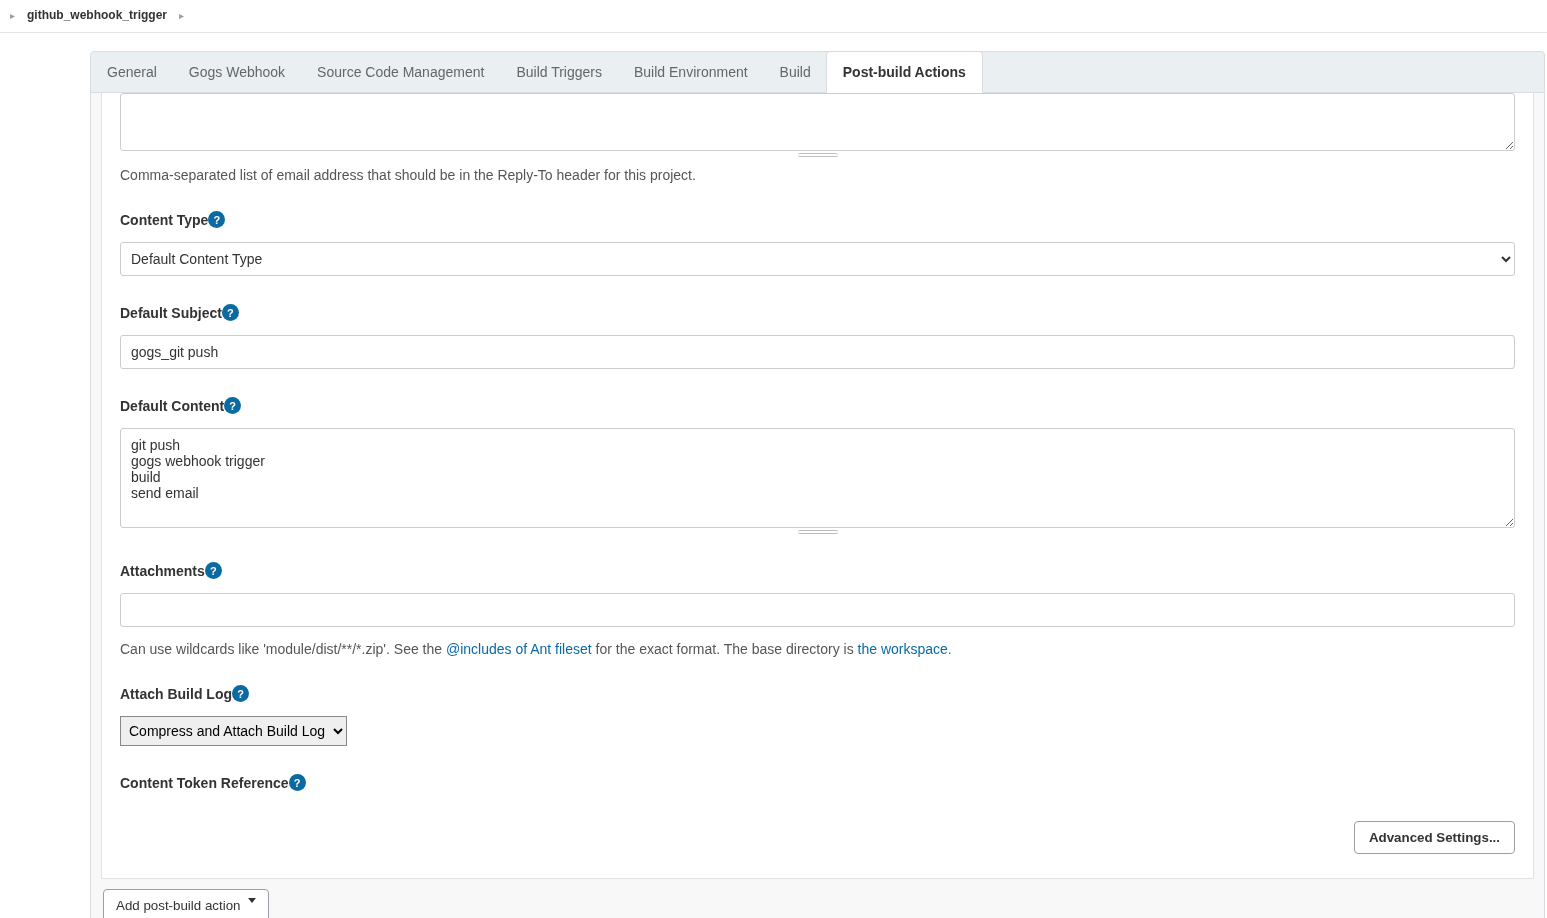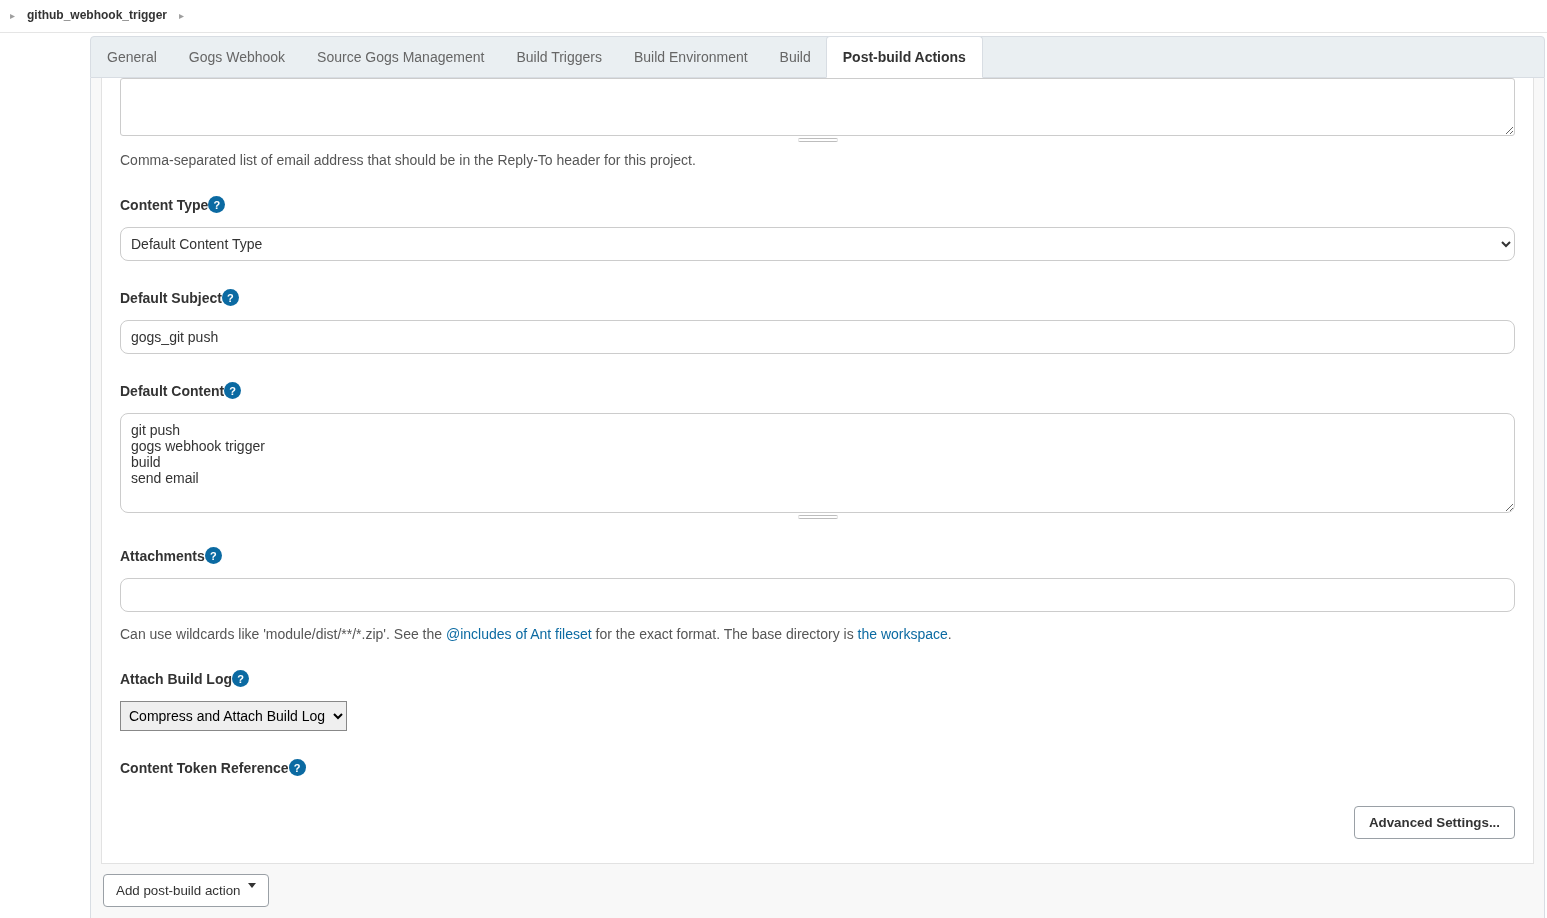--- a/index.html
+++ b/index.html
@@ -25,21 +25,21 @@
 
   .shell { margin-left: 90px; margin-right: 2px; }
 
   
   .tab-strip {
     display: flex;
     align-items: stretch;
     background: #eaeff2;
     border: 1px solid #d8dde3;
     border-radius: 4px 4px 0 0;
-    margin-top: 3px;
+    margin-top: 18px;
   }
   .tab {
     padding: 12px 16px;
     color: #666;
     font-size: 14px;
     cursor: pointer;
     border-right: 0;
   }
   .tab.active {
     background: #fff;
@@ -110,21 +110,21 @@
     background: #0b6aa2;
     color: #fff;
     font-size: 11px;
     font-weight: 700;
     cursor: pointer;
   }
 
   .wide-select, .wide-input, .wide-textarea {
     width: 100%;
     border: 1px solid #ccc;
-    border-radius: 8px;
+    border-radius: 3px;
     background: #fff;
     font: inherit;
     color: #333;
   }
   .wide-select { height: 34px; padding: 4px 6px; margin-top: 14px; }
   .wide-input  { height: 34px; padding: 4px 10px; margin-top: 14px; }
   .wide-textarea { height: 100px; padding: 8px 10px; margin-top: 14px; resize: both; }
 
   .mini-select {
     height: 30px;
@@ -183,21 +183,21 @@
   <span class="chev">▸</span>
   <span class="name">github_webhook_trigger</span>
   <span class="chev">▸</span>
 </div>
 
 <div class="shell">
 
   <div class="tab-strip">
     <div class="tab">General</div>
     <div class="tab">Gogs Webhook</div>
-    <div class="tab">Source Gogs Management</div>
+    <div class="tab">Source Code Management</div>
     <div class="tab">Build Triggers</div>
     <div class="tab">Build Environment</div>
     <div class="tab">Build</div>
     <div class="tab active">Post-build Actions</div>
   </div>
 
   <div class="page-pane">
 
     <div class="section-box">
 

